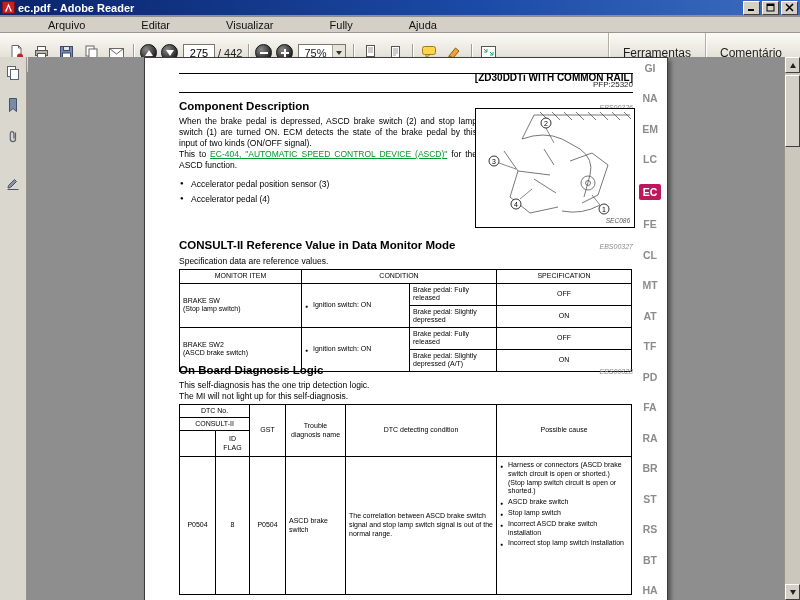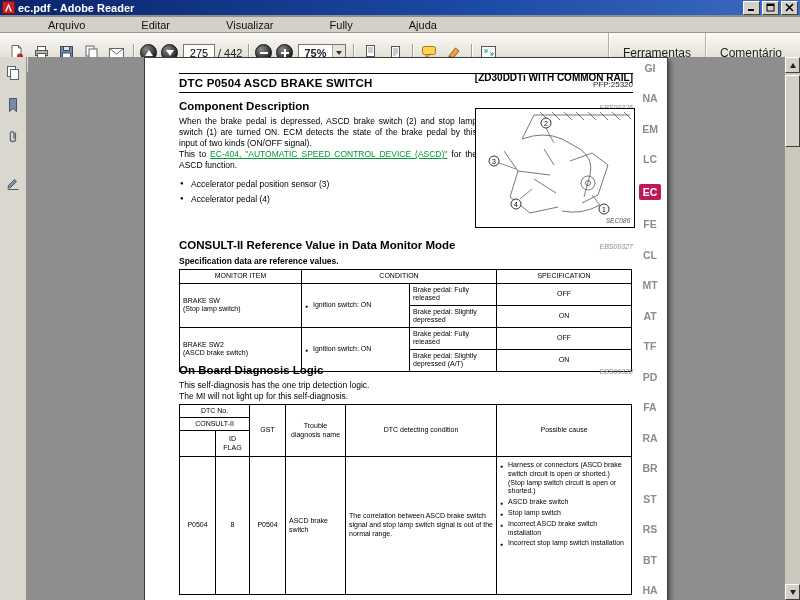--- a/index.html
+++ b/index.html
@@ -59,21 +59,21 @@
   .page-input {
     width:32px; height:17px; margin:0 3px;
     border:1px solid #7b776d; background:#fff; font-size:11px; text-align:center;
     font-family:"Liberation Sans", sans-serif;
   }
   .page-count { margin-right:2px; }
   .zoom-box {
     display:flex; align-items:center; height:17px; margin:0 3px;
     border:1px solid #7b776d; background:#fff;
   }
-  .zoom-value { padding:16px 5px; min-width:32px;font-weight:bold; }
+  .zoom-value { padding:16px 5px; min-width:32px; }
   .zoom-arrow { width:13px; height:100%; background:#e7e3d9; border-left:1px solid #a8a498; display:flex; align-items:center; justify-content:center; }
   .chev { width:0; height:0; border-left:3px solid transparent; border-right:3px solid transparent; border-top:4px solid #333; }
   .tb-right { margin-left:auto; display:flex; align-items:stretch; height:100%; }
   .tb-label {
     display:flex; align-items:center; padding:0 14px; font-size:12px; color:#1d1d1d;
     border-left:1px solid #b3afa4; box-shadow:inset 1px 0 0 #fdfdfb;
   }
 
   
   .nav-panel {
@@ -106,21 +106,21 @@
   .code1 { top:46px; right:34px; }
   .body-wrap { top:58px; left:34px; width:298px; font-size:8.5px; line-height:11px; text-align:justify; }
   .green-link { color:#009933; text-decoration:underline; cursor:pointer; }
   .bullets { top:121px; left:34px; width:298px; font-size:8.5px; }
   .bullet-row { position:relative; padding-left:12px; margin-bottom:5px; }
   .bullet-row::before { content:"●"; position:absolute; left:1px; top:1px; font-size:6px; }
   .figure { top:50px; left:330px; width:160px; height:120px; border:1px solid #000; background:#fff; }
 
   .h-consult { top:181px; left:34px; }
   .code2 { top:185px; right:34px; }
-  .spec-intro { top:198px; left:34px; font-size:8.5px;font-weight:bold; }
+  .spec-intro { top:198px; left:34px; font-size:8.5px; }
 
   table { border-collapse:collapse; table-layout:fixed; }
   .t1 { top:211px; left:34px; width:452px; font-size:7px; line-height:8.5px; }
   .t1 th, .t1 td { border:1px solid #000; padding:2px 3px; vertical-align:middle; }
   .t1 th { font-weight:normal; text-align:center; height:13px; }
   .t1 .c-center { text-align:center; }
   .t1 .sub-hi { height:16px; }
   .t1 .sub-lo { height:22px; }
   .cond-bullet { position:relative; padding-left:8px; display:inline-block; }
   .cond-bullet::before { content:"●"; position:absolute; left:0; top:1px; font-size:5px; }
@@ -342,21 +342,20 @@
     </svg>
   </button>
 </div>
 
 <div class="doc-area"></div>
 
 <div class="pdf-page">
 
   <div class="abs bracket-header">[ZD30DDTi WITH COMMON RAIL]</div>
   <div class="abs rule rule1"></div>
-  <div class="abs dtc-title">DTC P0504 ASCD BRAKE SWITCH</div>
   <div class="abs pfp">PFP:25320</div>
   <div class="abs rule rule2"></div>
 
   <div class="abs h2 h-comp">Component Description</div>
   <div class="abs sec-code code1">EBS00326</div>
 
   <div class="abs body-wrap">
     <p>When the brake pedal is depressed, ASCD brake switch (2) and stop lamp switch (1) are turned ON. ECM detects the state of the brake pedal by this input of two kinds (ON/OFF signal).</p>
     <p><span>This to </span><span class="green-link">EC-404, "AUTOMATIC SPEED CONTROL DEVICE (ASCD)"</span><span> for the ASCD function.</span></p>
   </div>

